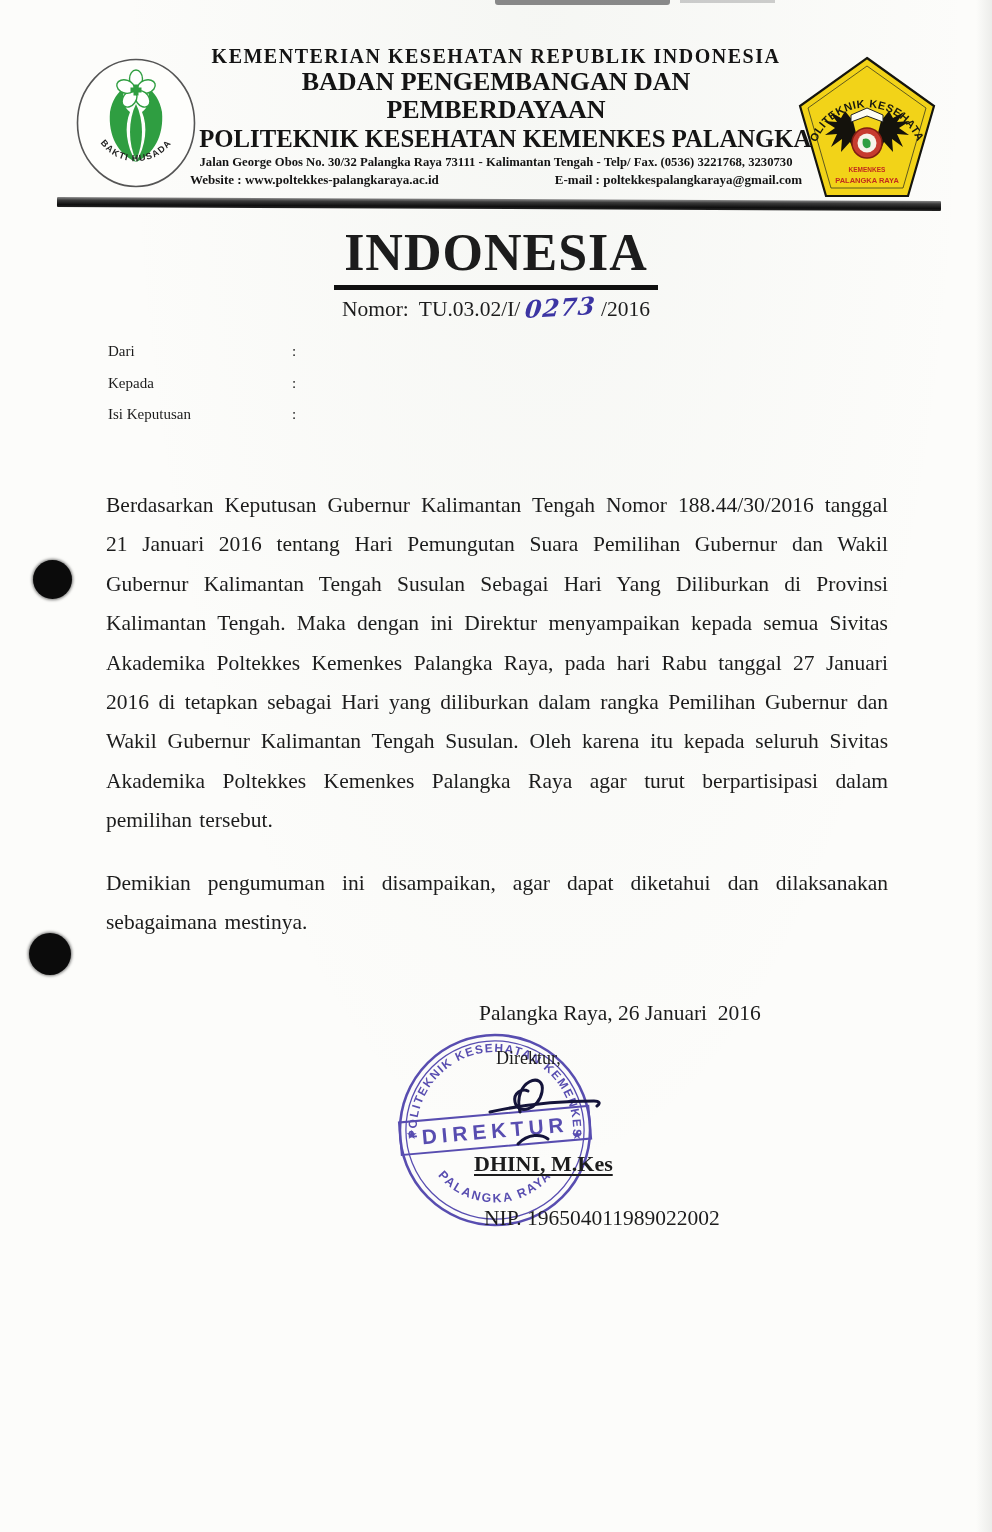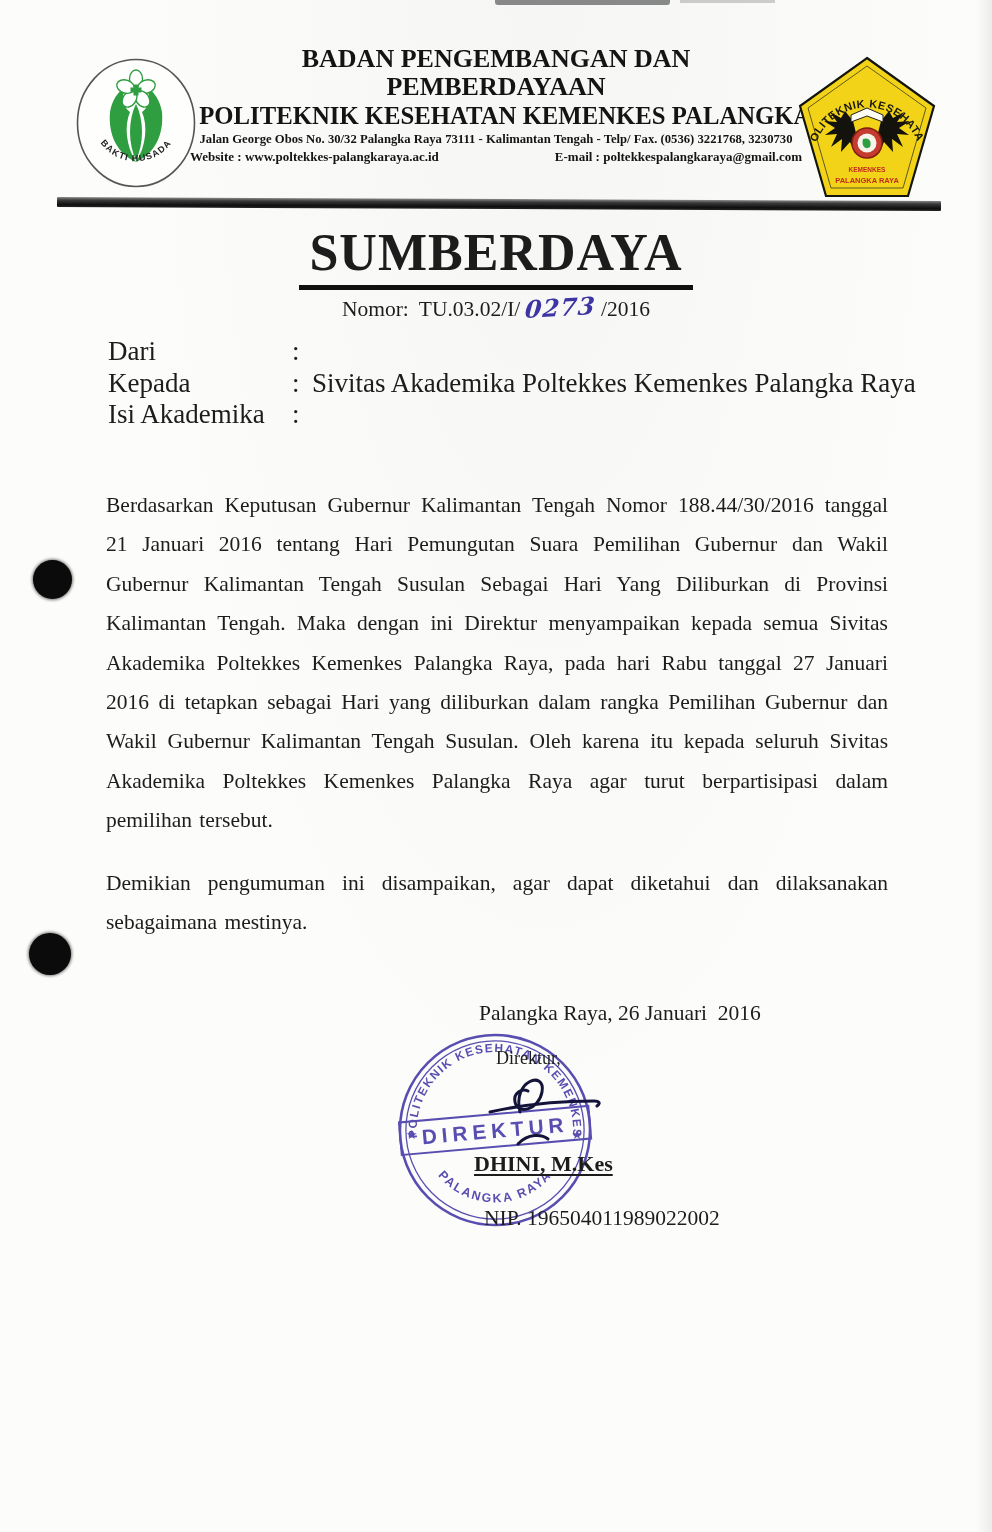--- a/index.html
+++ b/index.html
@@ -41,21 +41,21 @@
   .title-wrap { position:absolute; top:222px; left:0; right:0; text-align:center; }
   .title-wrap h1 { display:inline-block; margin:0; font-size:52px; font-weight:bold; letter-spacing:1px;
                    line-height:62px; border-bottom:5px solid #101010; padding:0 10px 1px; }
   .nomor { margin-top:3px; font-size:21.5px; }
   .nomor-label { margin-right:10px; }
   .hand { color:#3c35a3; font-family:"DejaVu Serif", serif; font-style:italic; font-weight:bold;
           font-size:24px; display:inline-block; transform:rotate(-3deg) skewX(-8deg);
           margin:0 5px; letter-spacing:1px; }
 
   
-  .recipients { position:absolute; left:108px; top:336px; font-size:27px; }
+  .recipients { position:absolute; left:108px; top:336px; font-size:15px; }
   .rrow { display:flex; line-height:31.5px; }
   .rlabel { width:184px; }
   .rcolon { width:20px; }
 
   
   .body { position:absolute; left:106px; top:486px; width:782px; font-size:21.5px;
           line-height:39.4px; text-align:justify; word-spacing:2px; }
   .body p { margin:0; }
   .body p + p { margin-top:23px; }
 
@@ -100,20 +100,21 @@
       </g>
       <defs>
           <path id="bhArc" d="M 22,80 A 46,50 0 0 0 102,80"></path>
         </defs>
       <text font-size="9" font-weight="bold" fill="#222" letter-spacing="1.2" font-family="Liberation Sans, sans-serif">
         <textPath href="#bhArc" startOffset="50%" text-anchor="middle">BAKTI HUSADA</textPath>
       </text>
     </svg>
 
     <div class="lh-text">
+      <div class="lh1">KEMENTERIAN KESEHATAN REPUBLIK INDONESIA</div>
       <div class="lh2">BADAN PENGEMBANGAN DAN PEMBERDAYAAN</div>
       <div class="lh4">POLITEKNIK KESEHATAN KEMENKES PALANGKA RAYA</div>
       <div class="lh-addr">Jalan George Obos No. 30/32 Palangka Raya 73111 - Kalimantan Tengah - Telp/ Fax. (0536) 3221768, 3230730</div>
       <div class="lh-webrow">
         <span>Website : www.poltekkes-palangkaraya.ac.id</span>
         <span>E-mail : poltekkespalangkaraya@gmail.com</span>
       </div>
     </div>
 
     <svg class="logo-right" viewBox="0 0 140 146">
@@ -136,38 +137,37 @@
         <path d="M66,84 C72,82 75,86 73,92 C69,95 64,92 66,84 Z" fill="#2f9e41"></path>
       </g>
       <text x="70" y="117" text-anchor="middle" font-size="6.5" font-weight="bold" fill="#c22b1e" font-family="Liberation Sans, sans-serif">KEMENKES</text>
       <text x="70" y="128" text-anchor="middle" font-size="7.5" font-weight="bold" fill="#c22b1e" font-family="Liberation Sans, sans-serif">PALANGKA RAYA</text>
     </svg>
   </header>
 
   <div class="rule"></div>
 
   <section class="title-wrap">
-    <h1>SUMBERDAYA</h1>
+    <h1>INDONESIA</h1>
     <div class="nomor">
       <span class="nomor-label">Nomor:</span><span>TU.03.02/I/</span><span class="hand">0273</span><span>/2016</span>
     </div>
   </section>
 
   <section class="recipients">
     <div class="rrow">
       <span class="rlabel">Dari</span>
       <span class="rcolon">:</span>
     </div>
     <div class="rrow">
       <span class="rlabel">Kepada</span>
       <span class="rcolon">:</span>
-      <span class="rvalue">Sivitas Akademika Poltekkes Kemenkes Palangka Raya</span>
     </div>
     <div class="rrow">
-      <span class="rlabel">Isi Akademika</span>
+      <span class="rlabel">Isi Keputusan</span>
       <span class="rcolon">:</span>
       <span class="rvalue"></span>
     </div>
   </section>
 
   <section class="body">
     <p>Berdasarkan Keputusan Gubernur Kalimantan Tengah Nomor 188.44/30/2016 tanggal 21 Januari 2016 tentang Hari Pemungutan Suara Pemilihan Gubernur dan Wakil Gubernur Kalimantan Tengah Susulan Sebagai Hari Yang Diliburkan di Provinsi Kalimantan Tengah. Maka dengan ini Direktur menyampaikan kepada semua Sivitas Akademika Poltekkes Kemenkes Palangka Raya, pada hari Rabu tanggal 27 Januari 2016 di tetapkan sebagai Hari yang diliburkan dalam rangka Pemilihan Gubernur dan Wakil Gubernur Kalimantan Tengah Susulan. Oleh karena itu kepada seluruh Sivitas Akademika Poltekkes Kemenkes Palangka Raya agar turut berpartisipasi dalam pemilihan tersebut.</p>
     <p>Demikian pengumuman ini disampaikan, agar dapat diketahui dan dilaksanakan sebagaimana mestinya.</p>
   </section>
 

